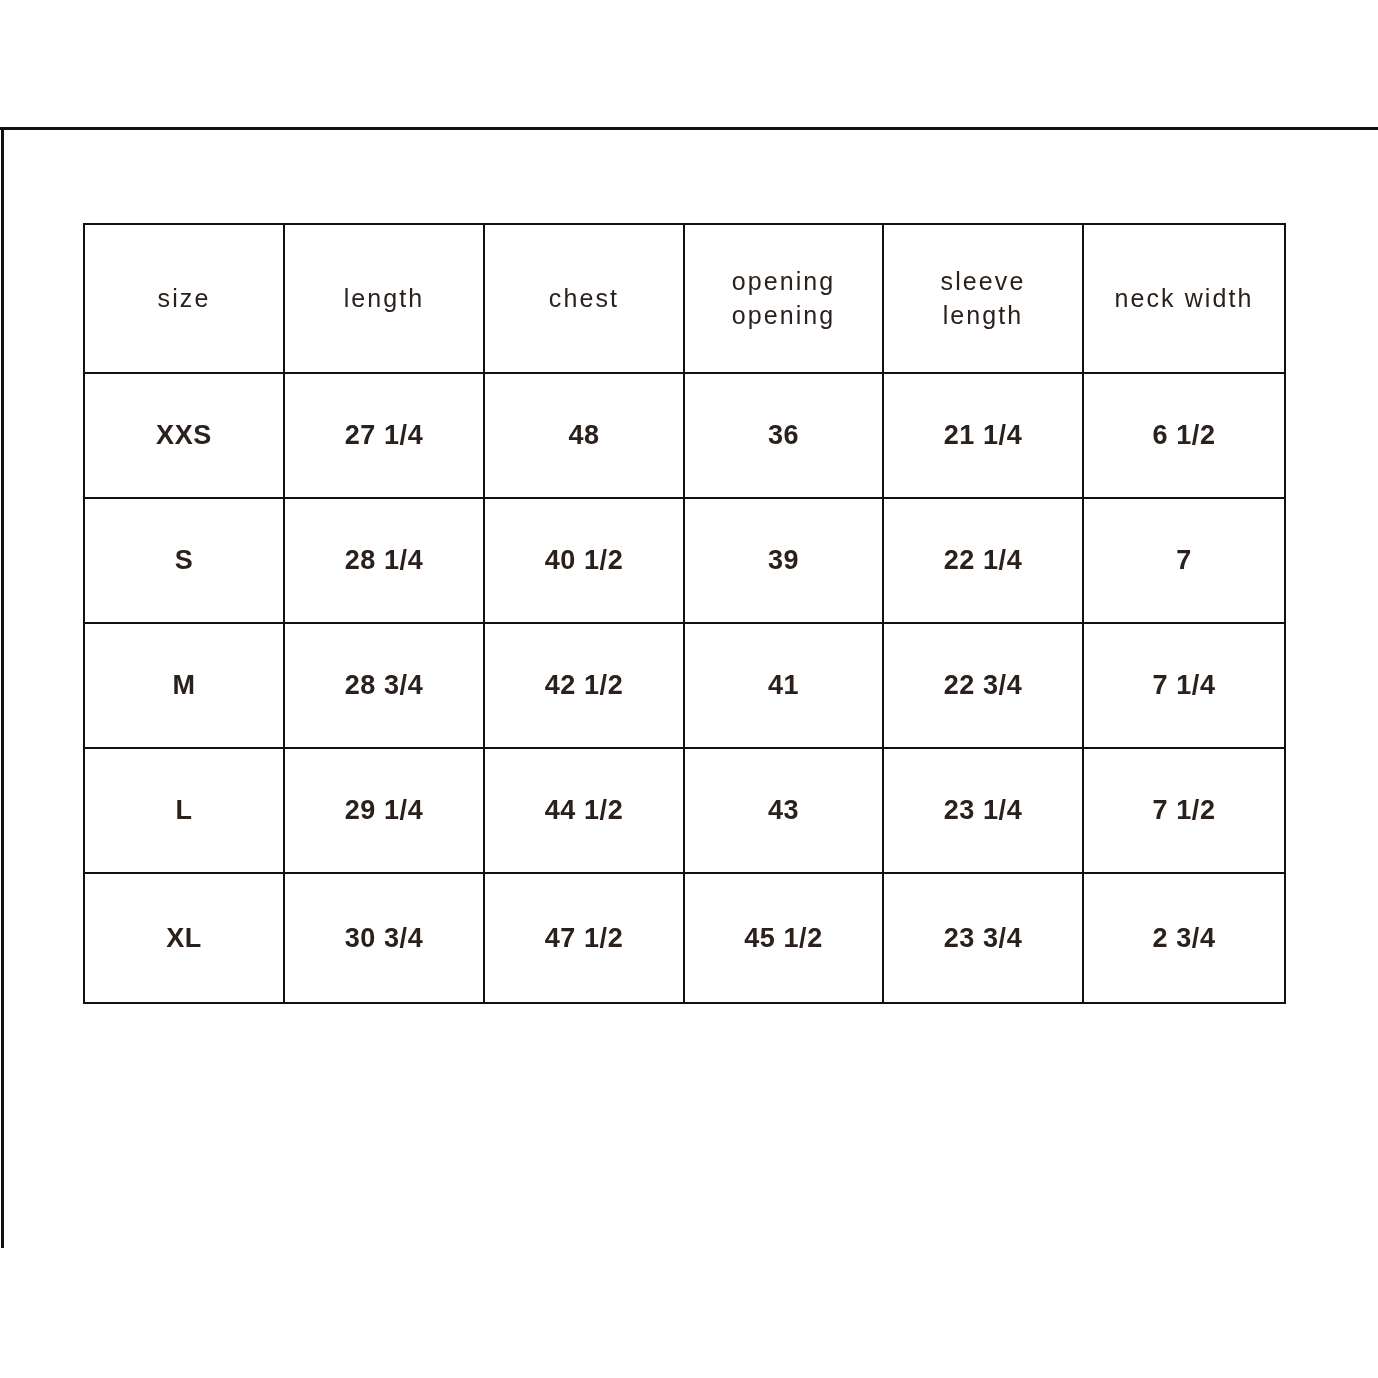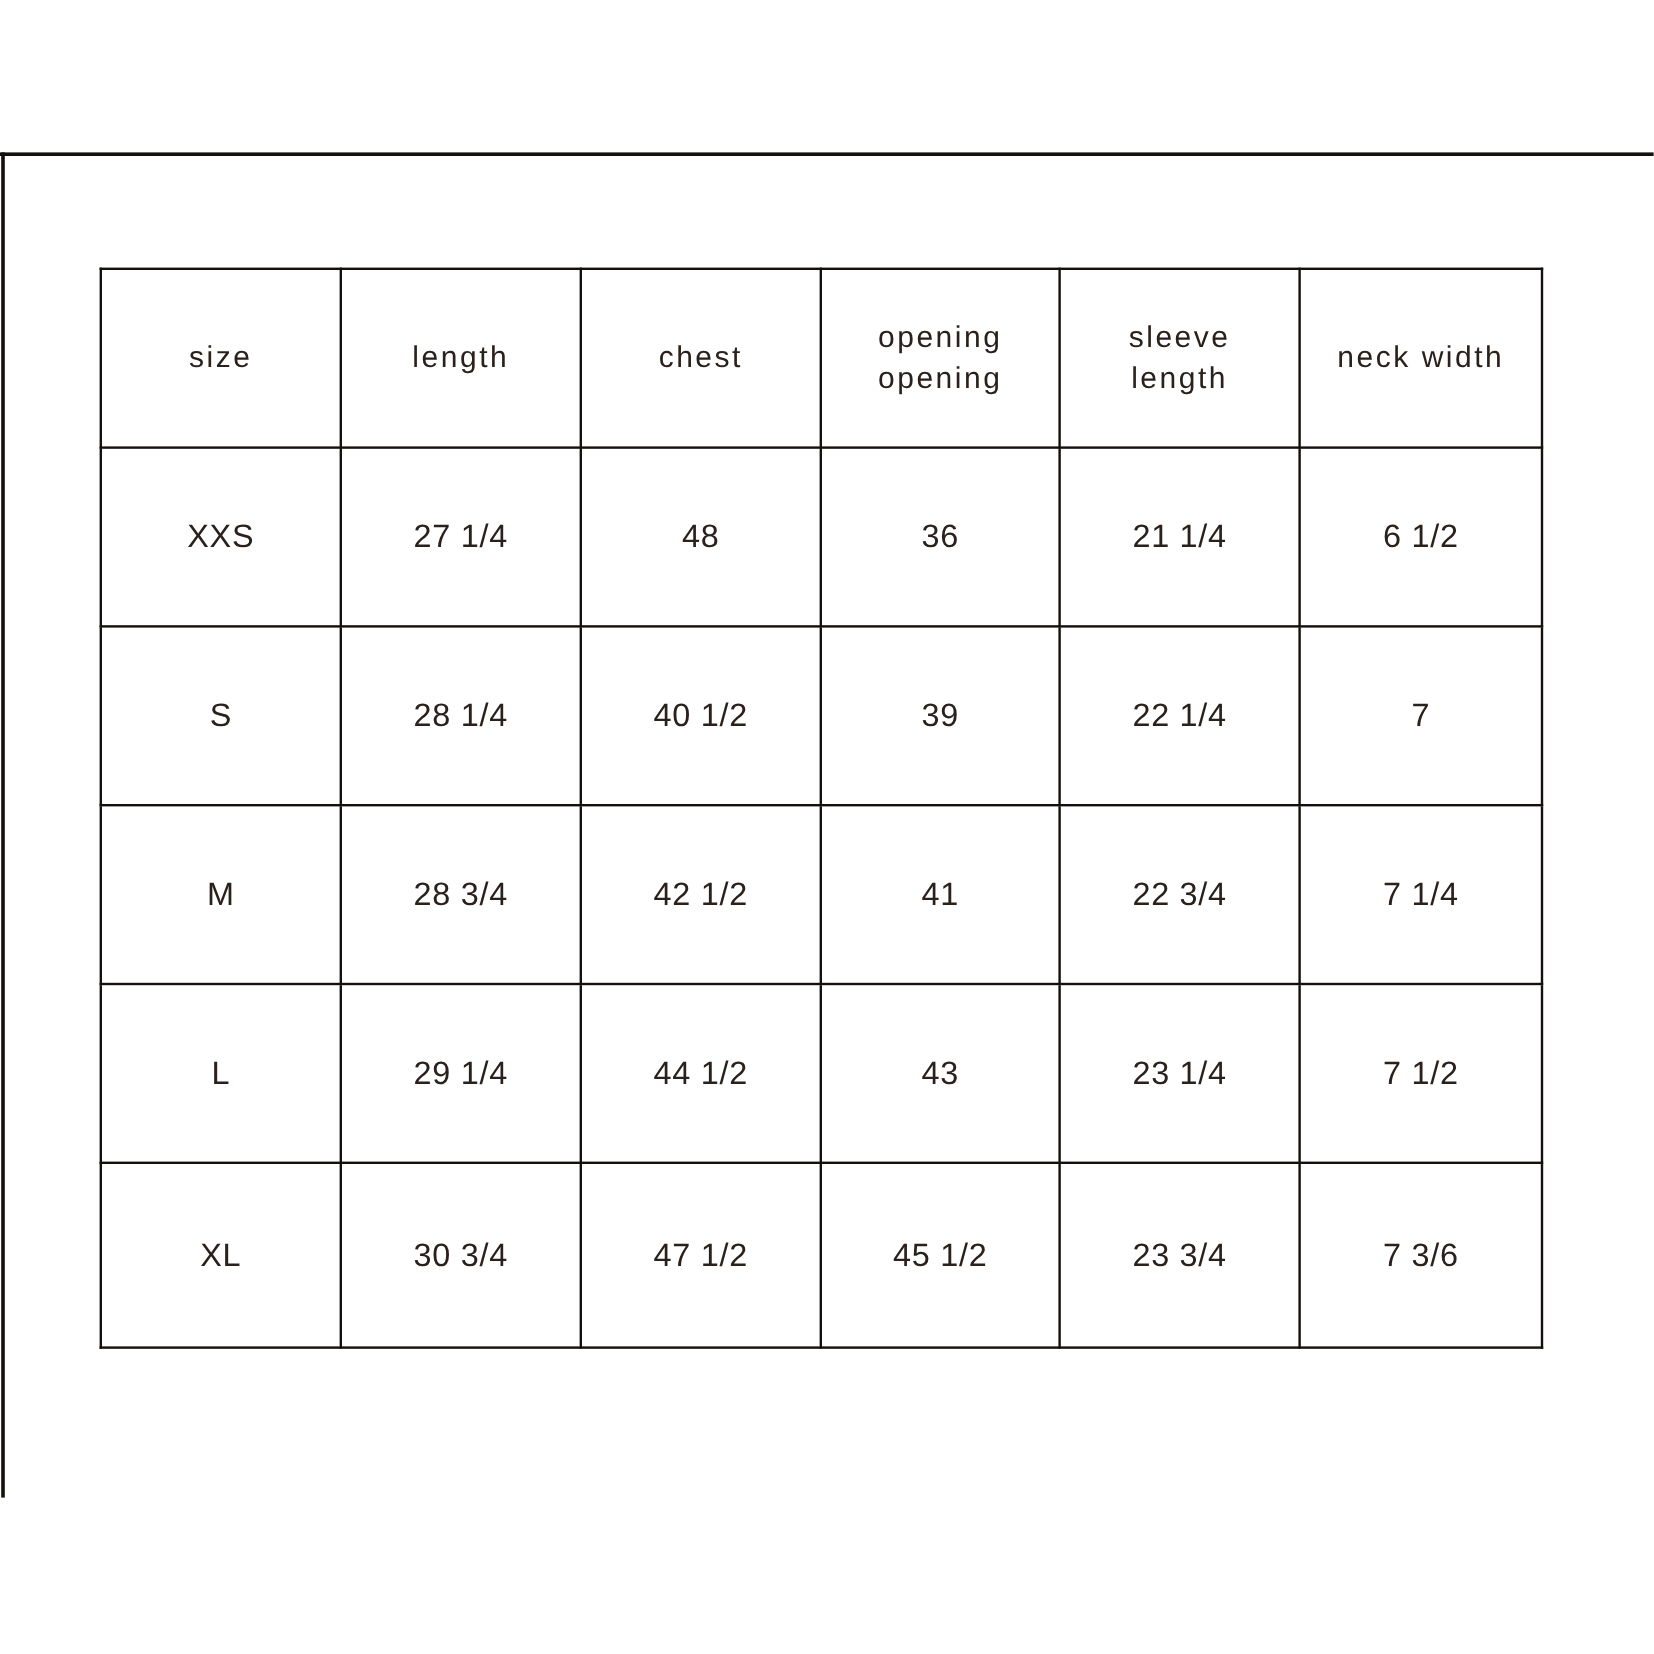--- a/index.html
+++ b/index.html
@@ -79,21 +79,22 @@
     letter-spacing: 2.1px;
     line-height: 1.33;
     padding: 0 6px;
   }
   table.size-table thead th .hdr-line { display: block; }
 
   table.size-table tbody td {
     height: 123px;
     font-size: 27px;
     letter-spacing: 0.6px;
-    padding: 12px 6px;
+    padding: 0 6px;
+    font-weight: bold;
   }
   table.size-table tbody tr:last-child td { height: 128px; }
 </style>
 </head>
 <body>
 
 <div id="page-frame">
   <div class="frame-rule-top"></div>
   <div class="frame-rule-left"></div>
 </div>
@@ -164,17 +165,17 @@
         <td>43</td>
         <td>23 1/4</td>
         <td>7 1/2</td>
       </tr>
       <tr>
         <td>XL</td>
         <td>30 3/4</td>
         <td>47 1/2</td>
         <td>45 1/2</td>
         <td>23 3/4</td>
-        <td>7 3/6</td>
+        <td>2 3/4</td>
       </tr>
     </tbody>
   </table>
 </div>
 
 </body></html>

